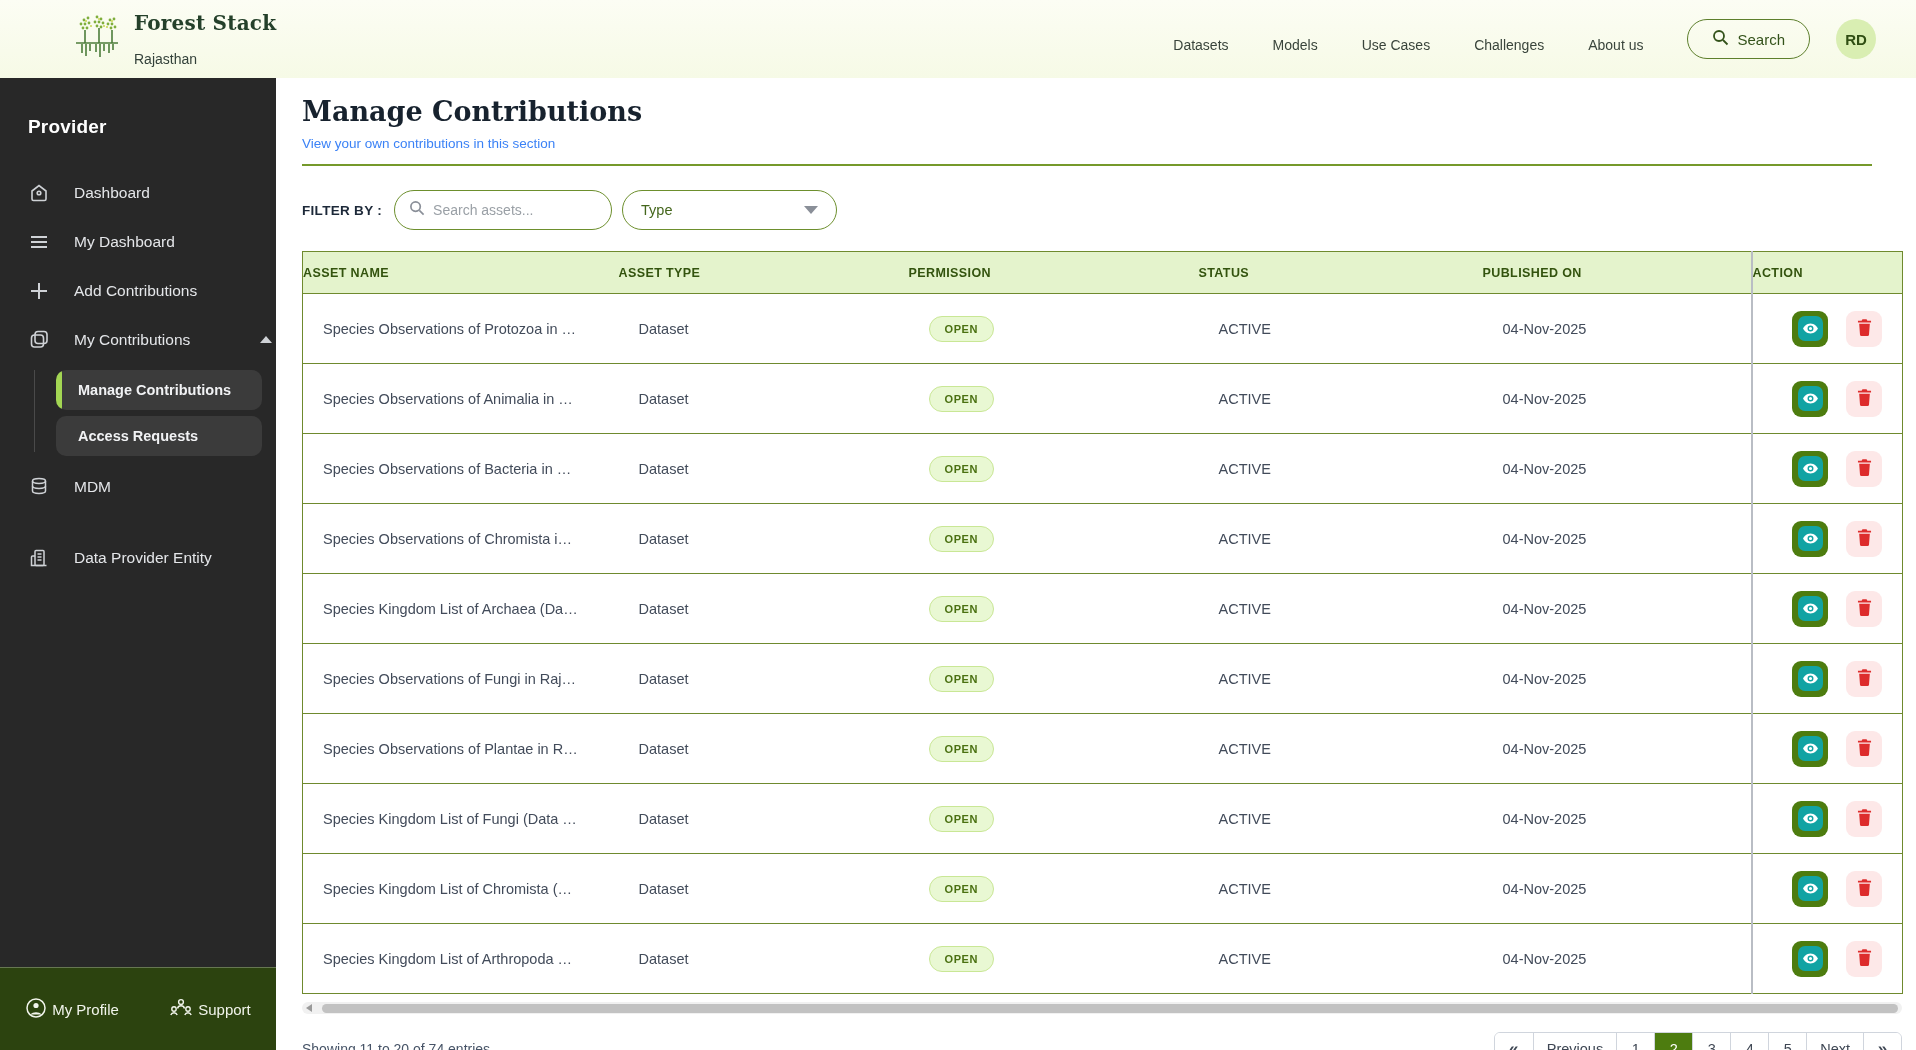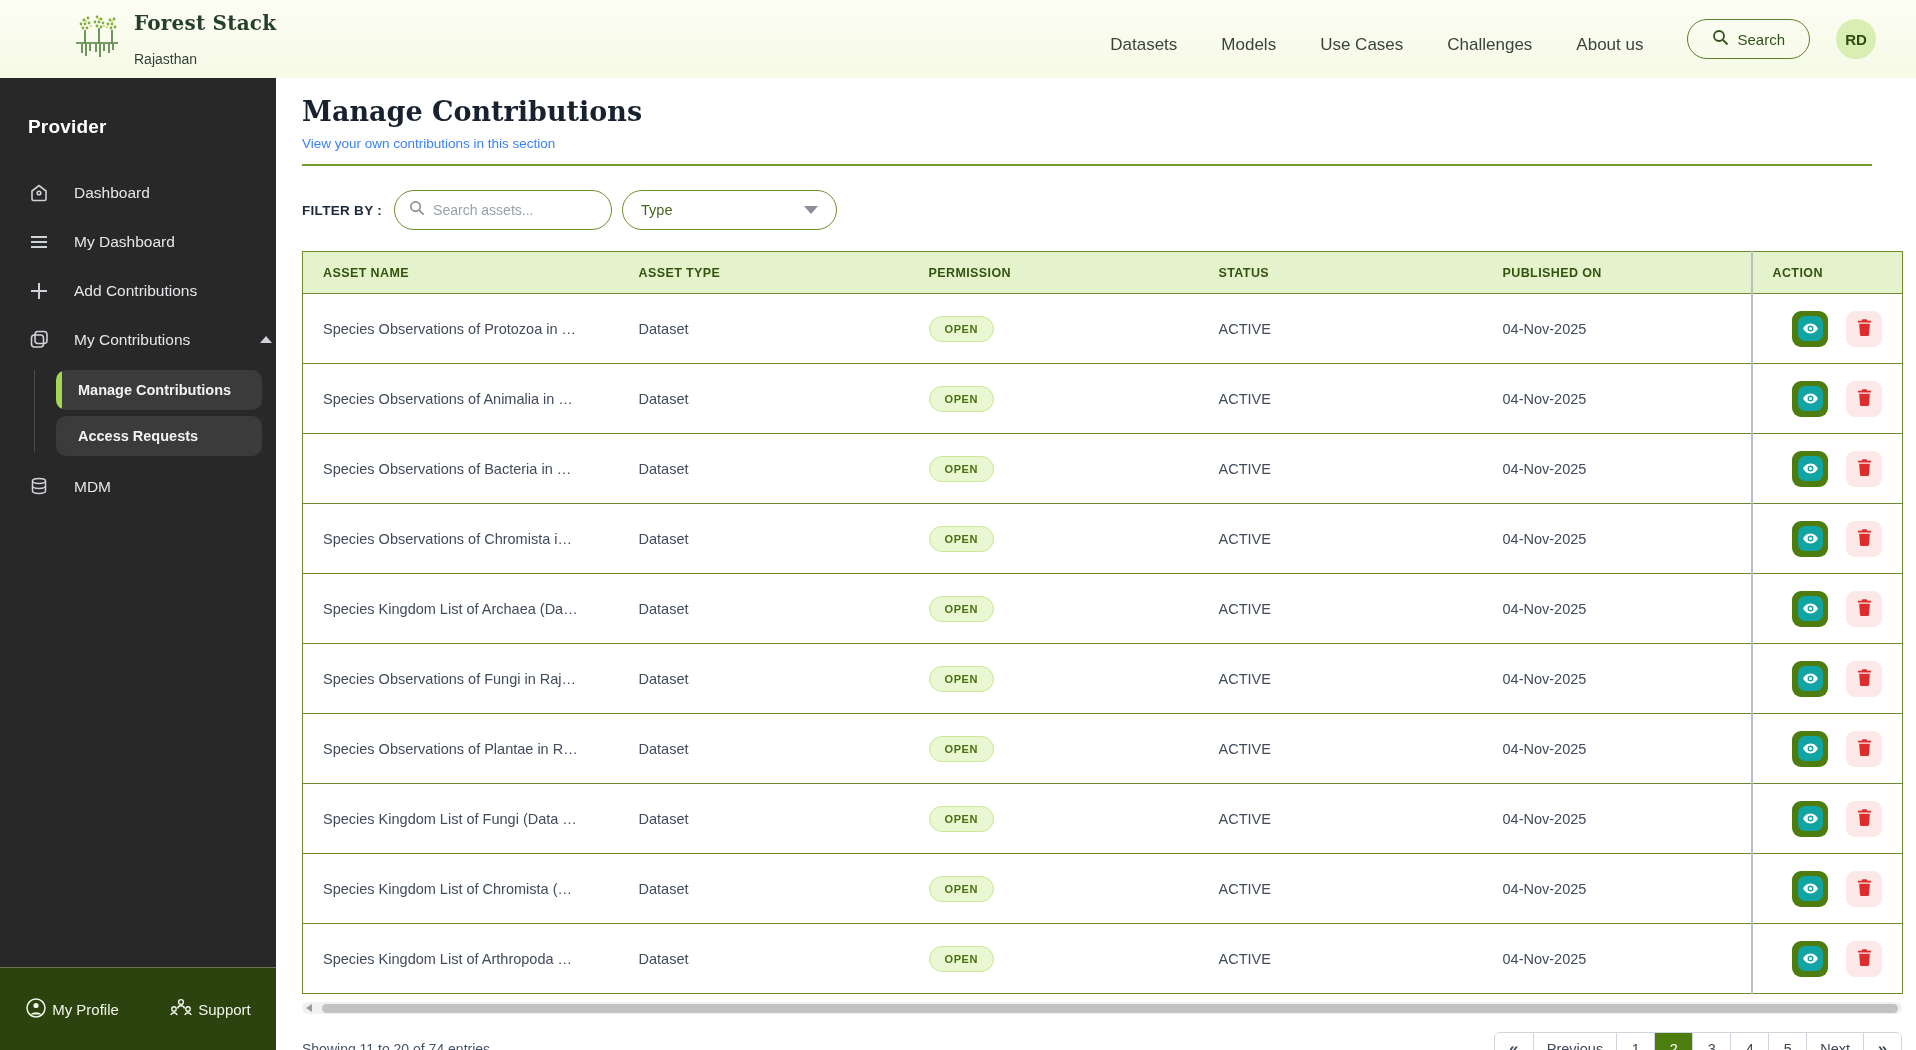--- a/index.html
+++ b/index.html
@@ -7,21 +7,21 @@
   body { font-family:"Liberation Sans", sans-serif; background:#fff; color:#3d4250; position:relative; }
 
   
   .topbar { position:absolute; top:0; left:0; width:1916px; height:78px;
     background:linear-gradient(180deg, var(--header-bg1,#fcfdf4), var(--header-bg2,#f6fae6));
     display:flex; align-items:center; padding:0 40px 0 74px; z-index:5; }
   .brand { display:flex; align-items:center; gap:14px; }
   .brand-text .brand-title { font-family:"DejaVu Serif", serif; font-weight:bold; font-size:20px; color:#24402a; letter-spacing:.2px; }
   .brand-text .brand-sub { font-size:14px; color:#33413a; margin-top:16px; }
   .topnav { margin-left:auto; display:flex; align-items:center; gap:44px; }
-  .topnav .nav-link { font-size:17px; color:#39443b; cursor:pointer; white-space:nowrap;margin-top:12px; }
+  .topnav .nav-link { font-size:14px; color:#39443b; cursor:pointer; white-space:nowrap;margin-top:12px; }
   .search-pill { margin-left:44px; display:flex; align-items:center; gap:8px; height:40px; padding:0 24px;
     border:1px solid #5d7f2c; border-radius:999px; color:#33521a; font-size:15px; cursor:pointer; background:transparent; }
   .avatar { margin-left:26px; width:40px; height:40px; border-radius:50%; background:#d9eeb2; color:#2f4e12;
     font-weight:bold; font-size:15px; display:flex; align-items:center; justify-content:center; cursor:pointer; }
 
   
   .sidebar { position:absolute; top:78px; left:0; width:276px; height:889px; background:var(--sidebar-bg,#282828); color:#e4e6e9; }
   .provider { margin:38px 0 30px 28px; font-size:19px; font-weight:bold; color:#fff; letter-spacing:.2px; }
   .side-item { display:flex; align-items:center; gap:24px; height:49px; padding-left:28px; font-size:15.5px; cursor:pointer; }
   .side-item .sicon { width:22px; height:22px; flex:0 0 22px; display:flex; align-items:center; justify-content:center; }
@@ -48,21 +48,21 @@
     display:flex; align-items:center; gap:8px; padding:12px 14px; }
   .search-input input { border:none; outline:none; width:150px; font-size:14px; color:#3d4250; background:transparent; font-family:"Liberation Sans",sans-serif; }
   .search-input input::placeholder { color:#9aa0a6; }
   .type-select { margin-left:10px; width:215px; height:40px; border:1.5px solid #6d8f2d; border-radius:999px;
     display:flex; align-items:center; justify-content:space-between; padding:0 18px; cursor:pointer; }
   .type-select .tlabel { font-size:14.5px; color:#44661c; }
   .tri-down { width:0; height:0; border-left:7px solid transparent; border-right:7px solid transparent; border-top:8px solid #8a8f98; }
 
   
   table.assets { margin-top:21px; width:1600px; border-collapse:collapse; table-layout:fixed; }
-  table.assets th { background:var(--thead-bg,#e4f3cc); height:42px; text-align:left; padding-left:20px;
+  table.assets th { background:var(--thead-bg,#e4f3cc); height:42px; text-align:left; 
     font-size:12.5px; color:var(--accent-dark,#33530e); letter-spacing:.4px; font-weight:bold; }
   table.assets th, table.assets td { border-top:1px solid var(--table-border,#6f8a2e); border-bottom:1px solid var(--table-border,#6f8a2e); }
   table.assets { border-left:1px solid var(--table-border,#6f8a2e); border-right:1px solid var(--table-border,#6f8a2e); }
   table.assets td { height:70px; font-size:14.5px; color:#424b5a; padding-left:20px; background:#fff; }
   th.action-col, td.action-col { border-left:2px solid #b9bdc4; text-align:center; padding-left:0; }
   th.action-col { text-align:center; }
   .badge-open { display:inline-block; padding:6px 15px; border-radius:15px; background:var(--badge-bg,#e9f8d3);
     border:1px solid var(--badge-border,#c9e795); color:var(--badge-text,#4a7011); font-size:11px; font-weight:bold; letter-spacing:.6px; }
   .actions { display:flex; align-items:center; justify-content:center; gap:18px; }
   .btn-view { width:36px; height:36px; border:none; border-radius:9px; background:var(--accent,#4d7c0f); cursor:pointer;
@@ -228,20 +228,32 @@
         <ellipse cx="10" cy="4" rx="6.5" ry="2.4"></ellipse>
         <path d="M3.5 4 V9 c0 1.3 2.9 2.4 6.5 2.4 s6.5-1.1 6.5-2.4 V4"></path>
         <path d="M3.5 9 V14 c0 1.3 2.9 2.4 6.5 2.4 s6.5-1.1 6.5-2.4 V9"></path>
       </svg>
     </span>
     <span>MDM</span>
   </div>
 
   <div class="gap-lg"></div>
 
+  <div class="side-item">
+    <span class="sicon">
+      <svg width="20" height="20" viewBox="0 0 20 20" fill="none" stroke-width="1.5">
+        <rect x="6" y="2.5" width="9" height="15" rx="1"></rect>
+        <line x1="8.5" y1="6" x2="12.5" y2="6"></line>
+          <line x1="8.5" y1="9" x2="12.5" y2="9"></line>
+          <line x1="8.5" y1="12" x2="12.5" y2="12"></line>
+        <path d="M6 8 H3.5 a1 1 0 0 0 -1 1 V17.5 H17.5"></path>
+      </svg>
+    </span>
+    <span>Data Provider Entity</span>
+  </div>
 </aside>
 
 <div class="side-footer">
   <div class="foot-item">
     <span>
       <svg width="22" height="22" viewBox="0 0 22 22" fill="none" stroke="#f2f5ec" stroke-width="1.5">
         <circle cx="11" cy="11" r="9"></circle>
         <circle cx="11" cy="8.5" r="2.6" fill="#f2f5ec" stroke="none"></circle>
         <path d="M5.5 17.5 a6.5 5 0 0 1 11 0" fill="#f2f5ec" stroke="none"></path>
       </svg>

